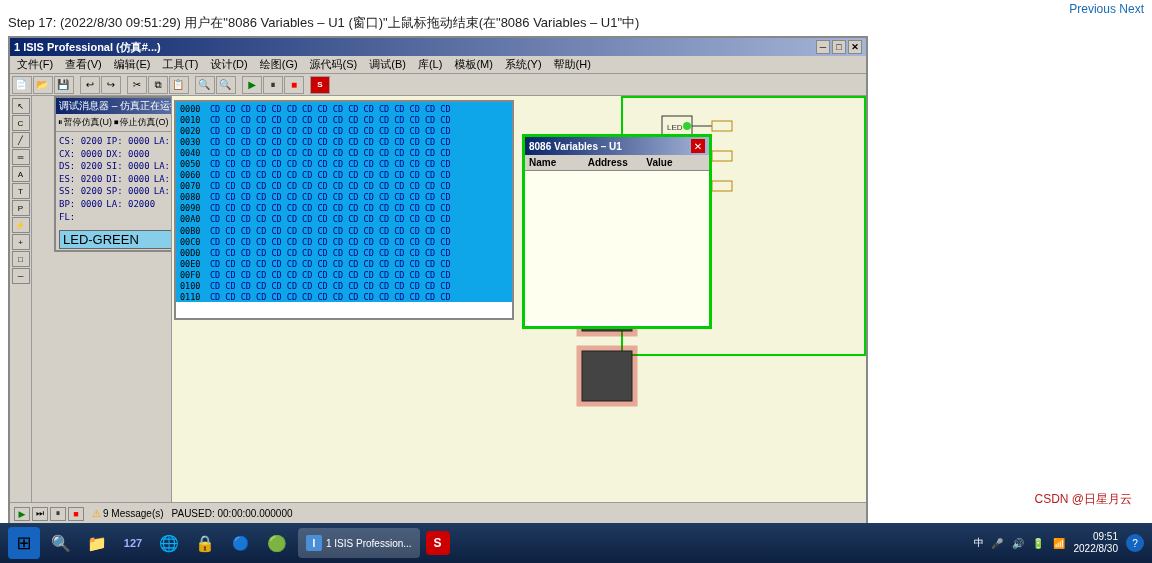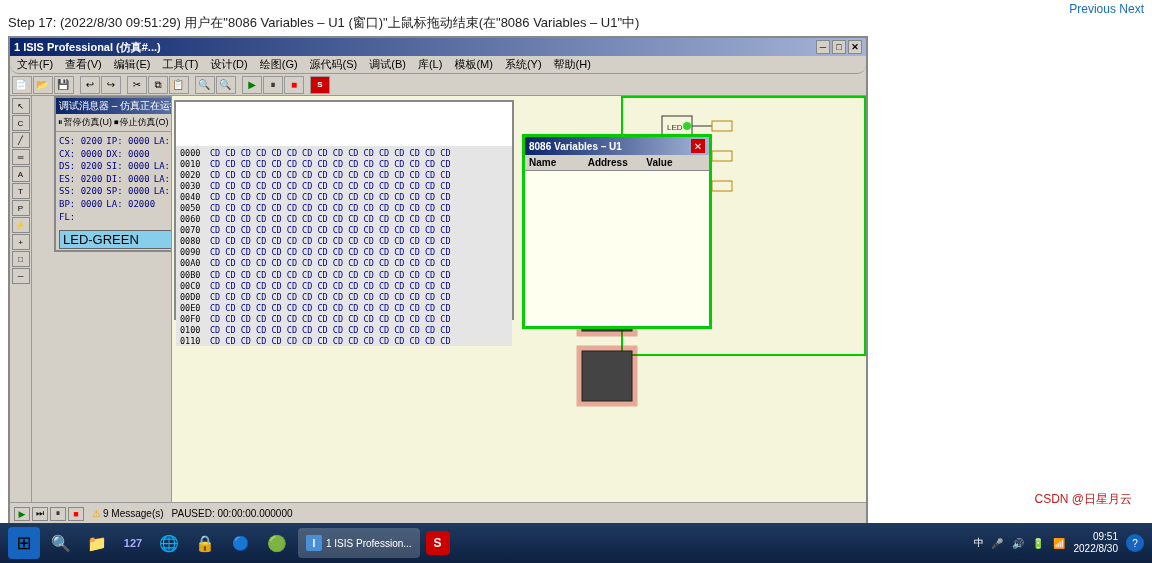--- a/index.html
+++ b/index.html
@@ -80,21 +80,20 @@
     
     .isis-menubar {
       background: #d4d0c8;
       height: 18px;
       display: flex;
       align-items: center;
       padding: 0 4px;
       font-size: 11px;
       border-bottom: 1px solid #999;
       gap: 6px;
-      border-radius: 9px;
     }
     .isis-menubar span {
       cursor: pointer;
       padding: 0 3px;
     }
 
     
     .isis-toolbar {
       background: #d4d0c8;
       height: 22px;
@@ -241,28 +240,27 @@
       color: white;
       height: 16px;
       font-size: 10px;
       font-weight: bold;
       display: flex;
       align-items: center;
       padding: 0 4px;
       justify-content: space-between;
     }
     .memory-content {
-      background: #e5e5e5;
+      background: #0ea5e9;
       height: calc(100% - 16px);
       overflow: hidden;
       padding: 2px 4px;
       font-family: monospace;
       font-size: 8.5px;
       color: #00008b;
-      margin-top: 44px;
     }
     .mem-row {
       display: flex;
       gap: 2px;
       line-height: 1.3;
     }
     .mem-addr {
       color: #000;
       min-width: 28px;
     }

